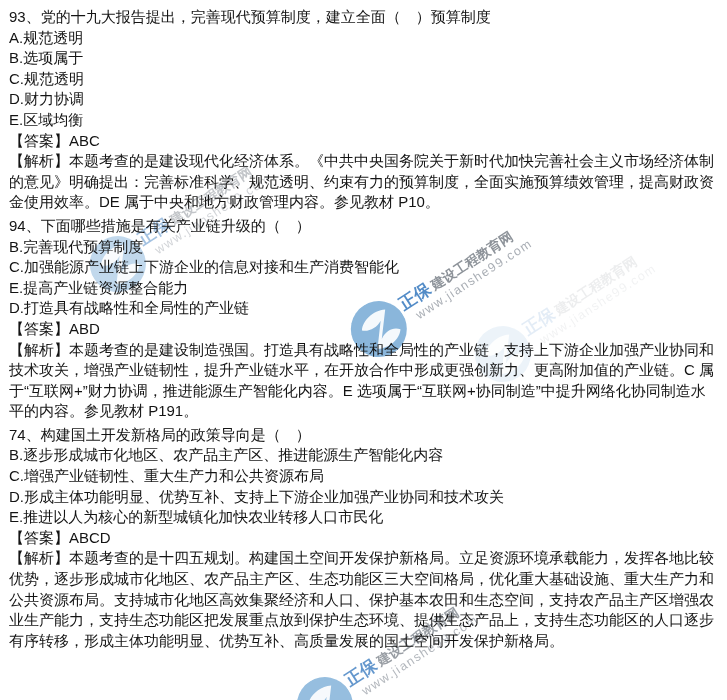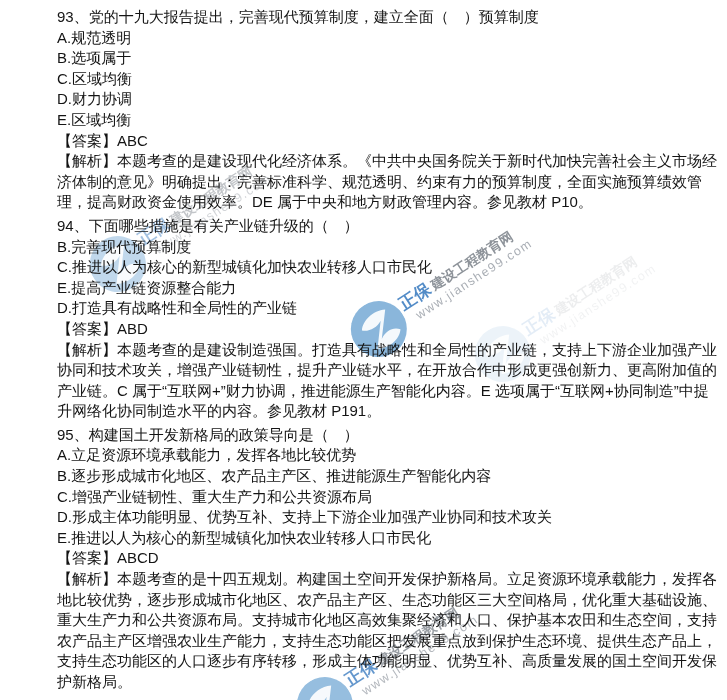--- a/index.html
+++ b/index.html
@@ -9,21 +9,20 @@
     color:#141414;
     position:relative;
   }
 
   
   .content {
     position:relative; z-index:1;
     padding:7px 8px 0 9px;
     font-size:15px;
     line-height:20.6px;
-    margin-left:48px;
   }
   .question + .question { margin-top:3px; }
   .q-title, .q-option, .q-answer, .q-analysis { word-break:break-all; }
 
   
   .watermarks { position:absolute; inset:0; z-index:0; pointer-events:none; overflow:hidden; }
   .wm {
     position:absolute;
     display:flex; align-items:center; gap:3px;
     transform:rotate(-33deg);
@@ -100,40 +99,39 @@
     </div>
   </div>
 </div>
 
 <div class="content">
 
   <div class="question">
     <div class="q-title">93、党的十九大报告提出，完善现代预算制度，建立全面（　）预算制度</div>
     <div class="q-option">A.规范透明</div>
     <div class="q-option">B.选项属于</div>
-    <div class="q-option">C.区域均衡</div>
+    <div class="q-option">C.规范透明</div>
     <div class="q-option">D.财力协调</div>
     <div class="q-option">E.区域均衡</div>
     <div class="q-answer"><span>【答案】</span><span>ABC</span></div>
     <div class="q-analysis"><span>【解析】</span><span>本题考查的是建设现代化经济体系。《中共中央国务院关于新时代加快完善社会主义市场经济体制的意见》明确提出：完善标准科学、规范透明、约束有力的预算制度，全面实施预算绩效管理，提高财政资金使用效率。DE 属于中央和地方财政管理内容。参见教材 P10。</span></div>
   </div>
 
   <div class="question">
     <div class="q-title">94、下面哪些措施是有关产业链升级的（　）</div>
     <div class="q-option">B.完善现代预算制度</div>
-    <div class="q-option">C.推进以人为核心的新型城镇化加快农业转移人口市民化</div>
+    <div class="q-option">C.加强能源产业链上下游企业的信息对接和生产消费智能化</div>
     <div class="q-option">E.提高产业链资源整合能力</div>
     <div class="q-option">D.打造具有战略性和全局性的产业链</div>
     <div class="q-answer"><span>【答案】</span><span>ABD</span></div>
     <div class="q-analysis"><span>【解析】</span><span>本题考查的是建设制造强国。打造具有战略性和全局性的产业链，支持上下游企业加强产业协同和技术攻关，增强产业链韧性，提升产业链水平，在开放合作中形成更强创新力、更高附加值的产业链。C 属于“互联网+”财力协调，推进能源生产智能化内容。E 选项属于“互联网+协同制造”中提升网络化协同制造水平的内容。参见教材 P191。</span></div>
   </div>
 
   <div class="question">
-    <div class="q-title">95、构建国土开发新格局的政策导向是（　）</div>
-    <div class="q-option">A.立足资源环境承载能力，发挥各地比较优势</div>
+    <div class="q-title">74、构建国土开发新格局的政策导向是（　）</div>
     <div class="q-option">B.逐步形成城市化地区、农产品主产区、推进能源生产智能化内容</div>
     <div class="q-option">C.增强产业链韧性、重大生产力和公共资源布局</div>
     <div class="q-option">D.形成主体功能明显、优势互补、支持上下游企业加强产业协同和技术攻关</div>
     <div class="q-option">E.推进以人为核心的新型城镇化加快农业转移人口市民化</div>
     <div class="q-answer"><span>【答案】</span><span>ABCD</span></div>
     <div class="q-analysis"><span>【解析】</span><span>本题考查的是十四五规划。构建国土空间开发保护新格局。立足资源环境承载能力，发挥各地比较优势，逐步形成城市化地区、农产品主产区、生态功能区三大空间格局，优化重大基础设施、重大生产力和公共资源布局。支持城市化地区高效集聚经济和人口、保护基本农田和生态空间，支持农产品主产区增强农业生产能力，支持生态功能区把发展重点放到保护生态环境、提供生态产品上，支持生态功能区的人口逐步有序转移，形成主体功能明显、优势互补、高质量发展的国土空间开发保护新格局。</span></div>
   </div>
 
 </div>
 

